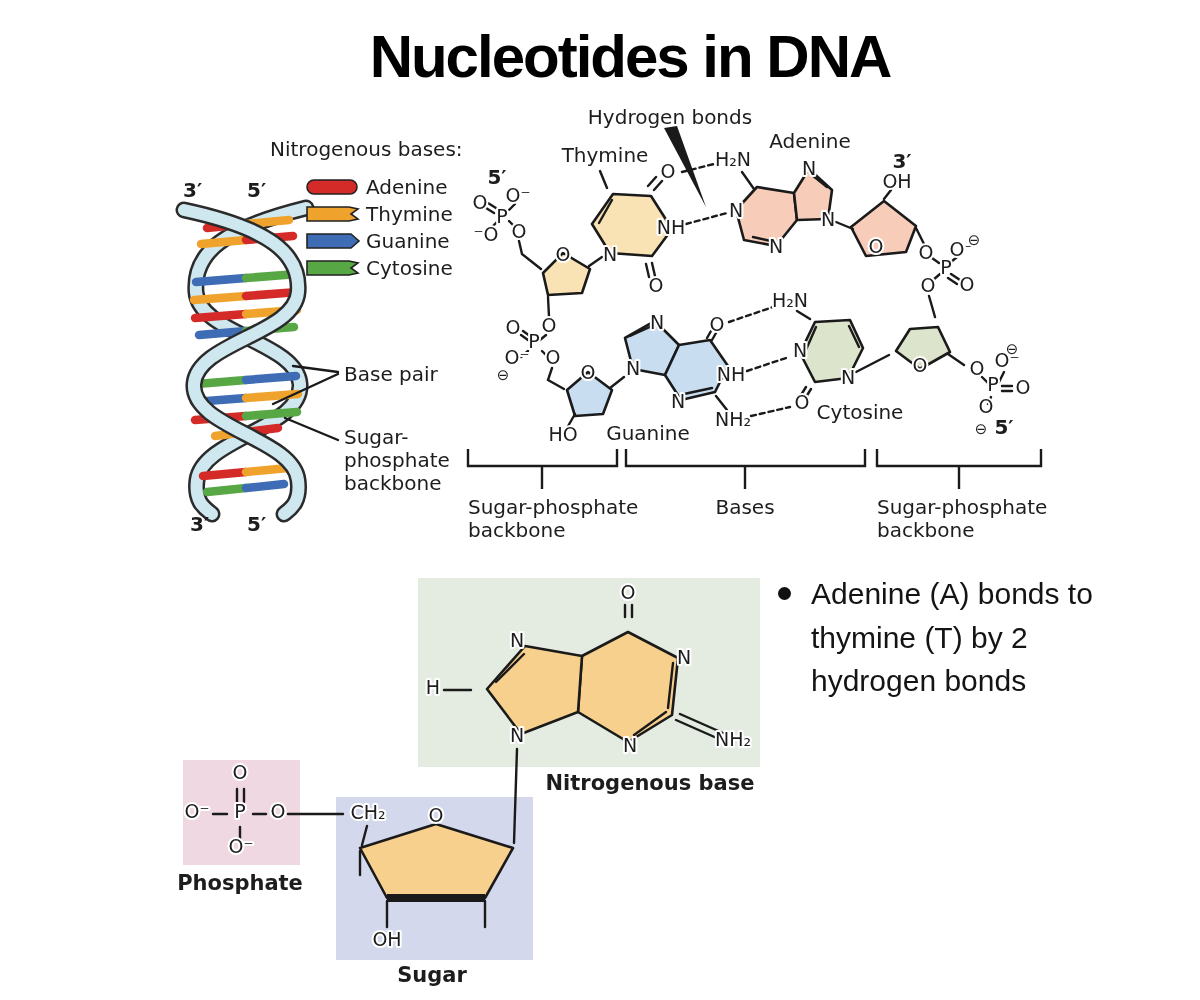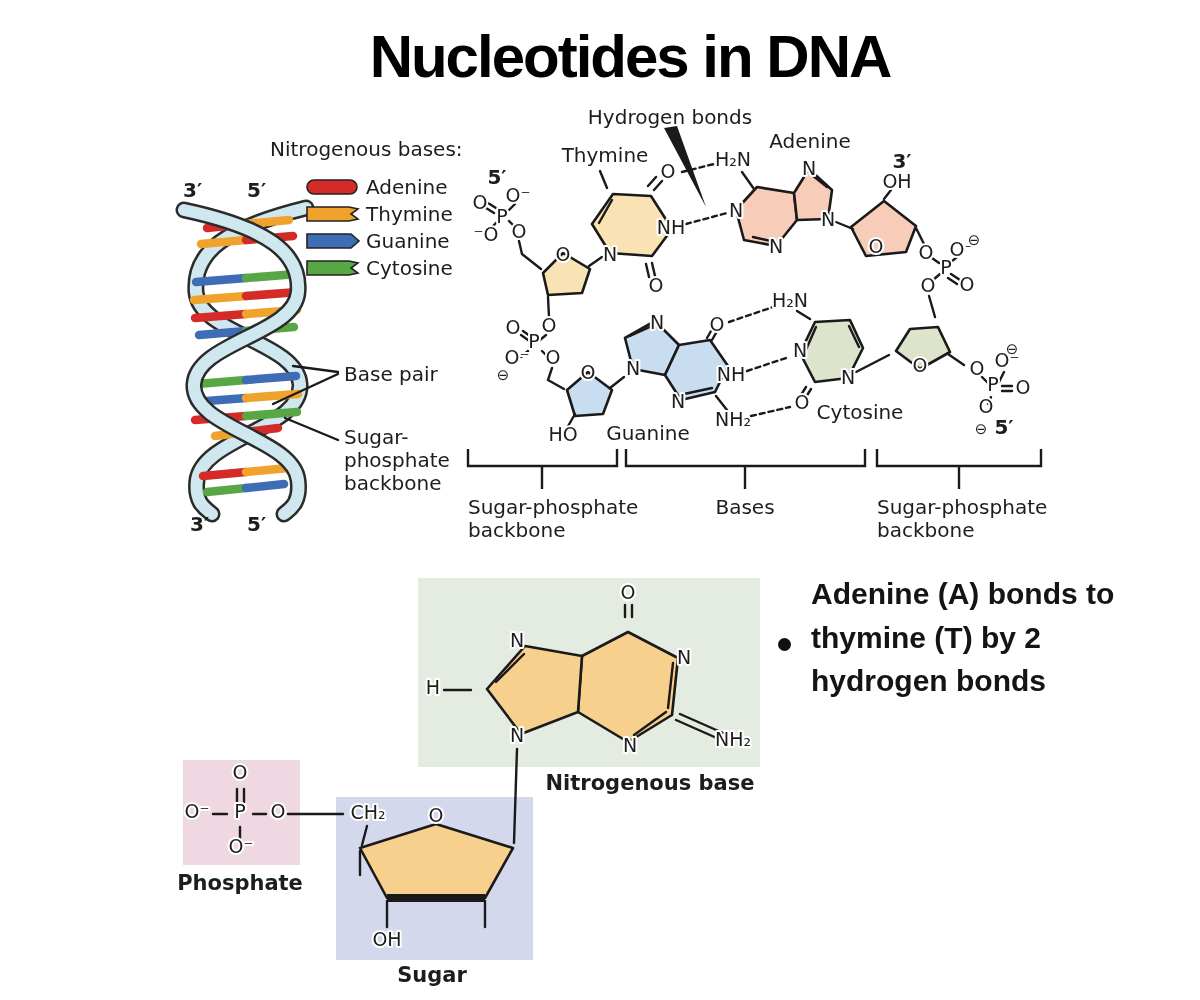--- a/index.html
+++ b/index.html
@@ -15,21 +15,21 @@
   .badge{font-size:15px;}
   .lbl{font-size:20px;}
   .mid{text-anchor:middle;}
   .blbl{font-size:21px;font-weight:bold;text-anchor:middle;}
   .bond{stroke:#1a1a1a;stroke-width:2.4;fill:none;stroke-linecap:round;}
   .ring{stroke:#1a1a1a;stroke-width:2.6;stroke-linejoin:round;}
   .dash{stroke:#1a1a1a;stroke-width:2.4;fill:none;stroke-dasharray:5 4;stroke-linecap:round;}
   .bracket{stroke:#1a1a1a;stroke-width:2.4;fill:none;}
   .swatch{stroke:#222;stroke-width:1.6;}
   #notes{position:absolute;left:778px;top:572px;width:352px;}
-  .note{display:flex;align-items:center;margin-bottom:52px;font-weight:bold;}
+  .note{display:flex;align-items:flex-start;margin-bottom:52px;}
   .note .dot{width:13px;height:13px;border-radius:50%;background:#111;margin:15px 20px 0 0;flex:none;}
   .note .txt{font-size:30px;line-height:1.45;color:#141414;}
 </style>
 </head>
 <body>
 
 <div id="canvas">
 
   <div id="title">Nucleotides in DNA</div>
 

